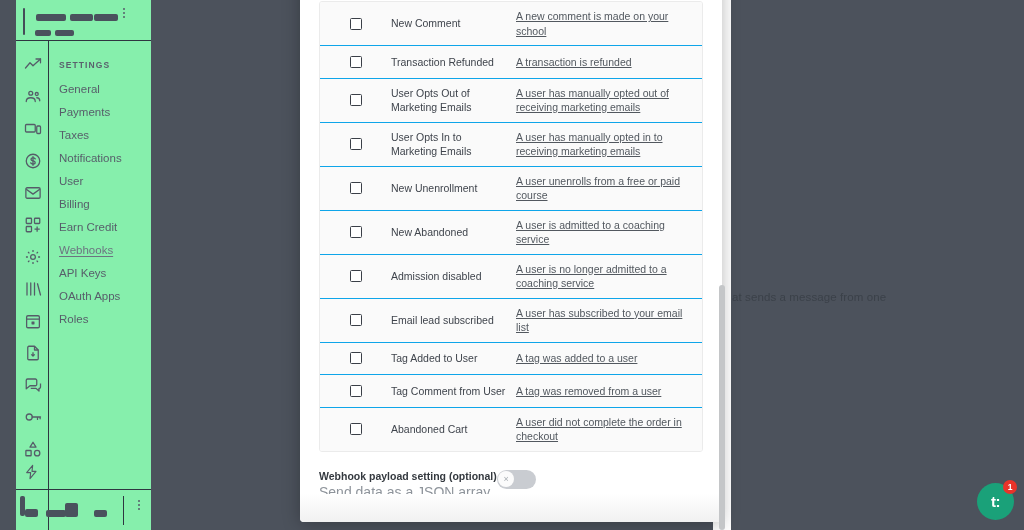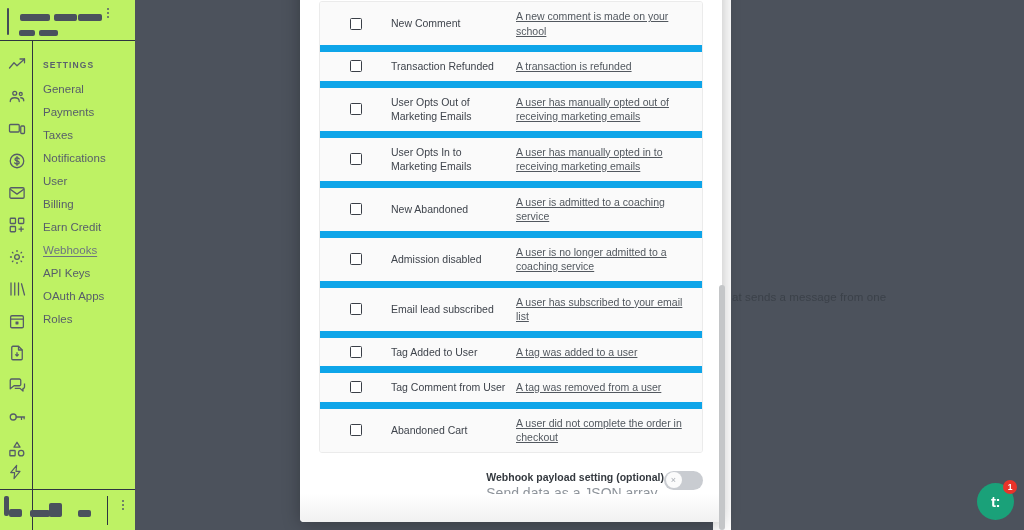--- a/index.html
+++ b/index.html
@@ -22,23 +22,23 @@
     position: absolute;
     left: 732px; top: 291px;
     font-size: 11.5px;
     color: #3b4149;
     white-space: nowrap;
     letter-spacing: .1px;
   }
 
   
   .sidebar {
-    position: absolute; left: 0; top: 0;
+    position: absolute; left: 16px; top: 0;
     width: 135px; height: 530px;
-    background: #bef264;
+    background: #86efac;
     z-index: 6;
     overflow: hidden;
   }
   .sb-top {
     position: relative;
     height: 41px;
     border-bottom: 1px solid #2e3540;
   }
   .sb-accent {
     position: absolute; left: 7px; top: 8px;
@@ -136,21 +136,21 @@
   .table-wrap {
     margin: 0 19px;
     border: 1px solid #ebebeb;
     border-radius: 3px;
     overflow: hidden;
   }
   .trow {
     display: flex;
     align-items: center;
     background: #fafafa;
-    border-bottom: 7px solid #0ea5e9;
+    border-bottom: 1px solid #0ea5e9;
     min-height: 32.5px;
     padding: 7px 0;
   }
   .trow:last-child { border-bottom: none; }
   .tcell-cb {
     width: 71px;
     display: flex; justify-content: center; align-items: center;
     flex: none;
   }
   .cbox {
@@ -173,21 +173,21 @@
     font-size: 10.5px;
     color: #52585f;
     line-height: 14.5px;
     padding-right: 14px;
     text-decoration: underline;
   }
 
   
   .payload {
     margin: 17px 19px 0 19px;
-    display: flex; align-items: flex-start; justify-content: flex-end;
+    display: flex; align-items: flex-start; justify-content: flex-start;
   }
   .payload-title {
     font-size: 10.5px; font-weight: bold; color: #34393f;
     line-height: 14px;
   }
   .payload-sub {
     font-size: 14px; color: #8e949b; margin-top: 3px; line-height: 13px;
   }
   .toggle {
     position: relative;
@@ -437,20 +437,27 @@
             <div class="tcell-cb">
               <div class="cbox"></div>
             </div>
             <div class="tcell-name">User Opts In to Marketing Emails</div>
             <div class="tcell-desc">A user has manually opted in to receiving marketing emails</div>
           </div>
           <div class="trow">
             <div class="tcell-cb">
               <div class="cbox"></div>
             </div>
+            <div class="tcell-name">New Unenrollment</div>
+            <div class="tcell-desc">A user unenrolls from a free or paid course</div>
+          </div>
+          <div class="trow">
+            <div class="tcell-cb">
+              <div class="cbox"></div>
+            </div>
             <div class="tcell-name">New Abandoned</div>
             <div class="tcell-desc">A user is admitted to a coaching service</div>
           </div>
           <div class="trow">
             <div class="tcell-cb">
               <div class="cbox"></div>
             </div>
             <div class="tcell-name">Admission disabled</div>
             <div class="tcell-desc">A user is no longer admitted to a coaching service</div>
           </div>

